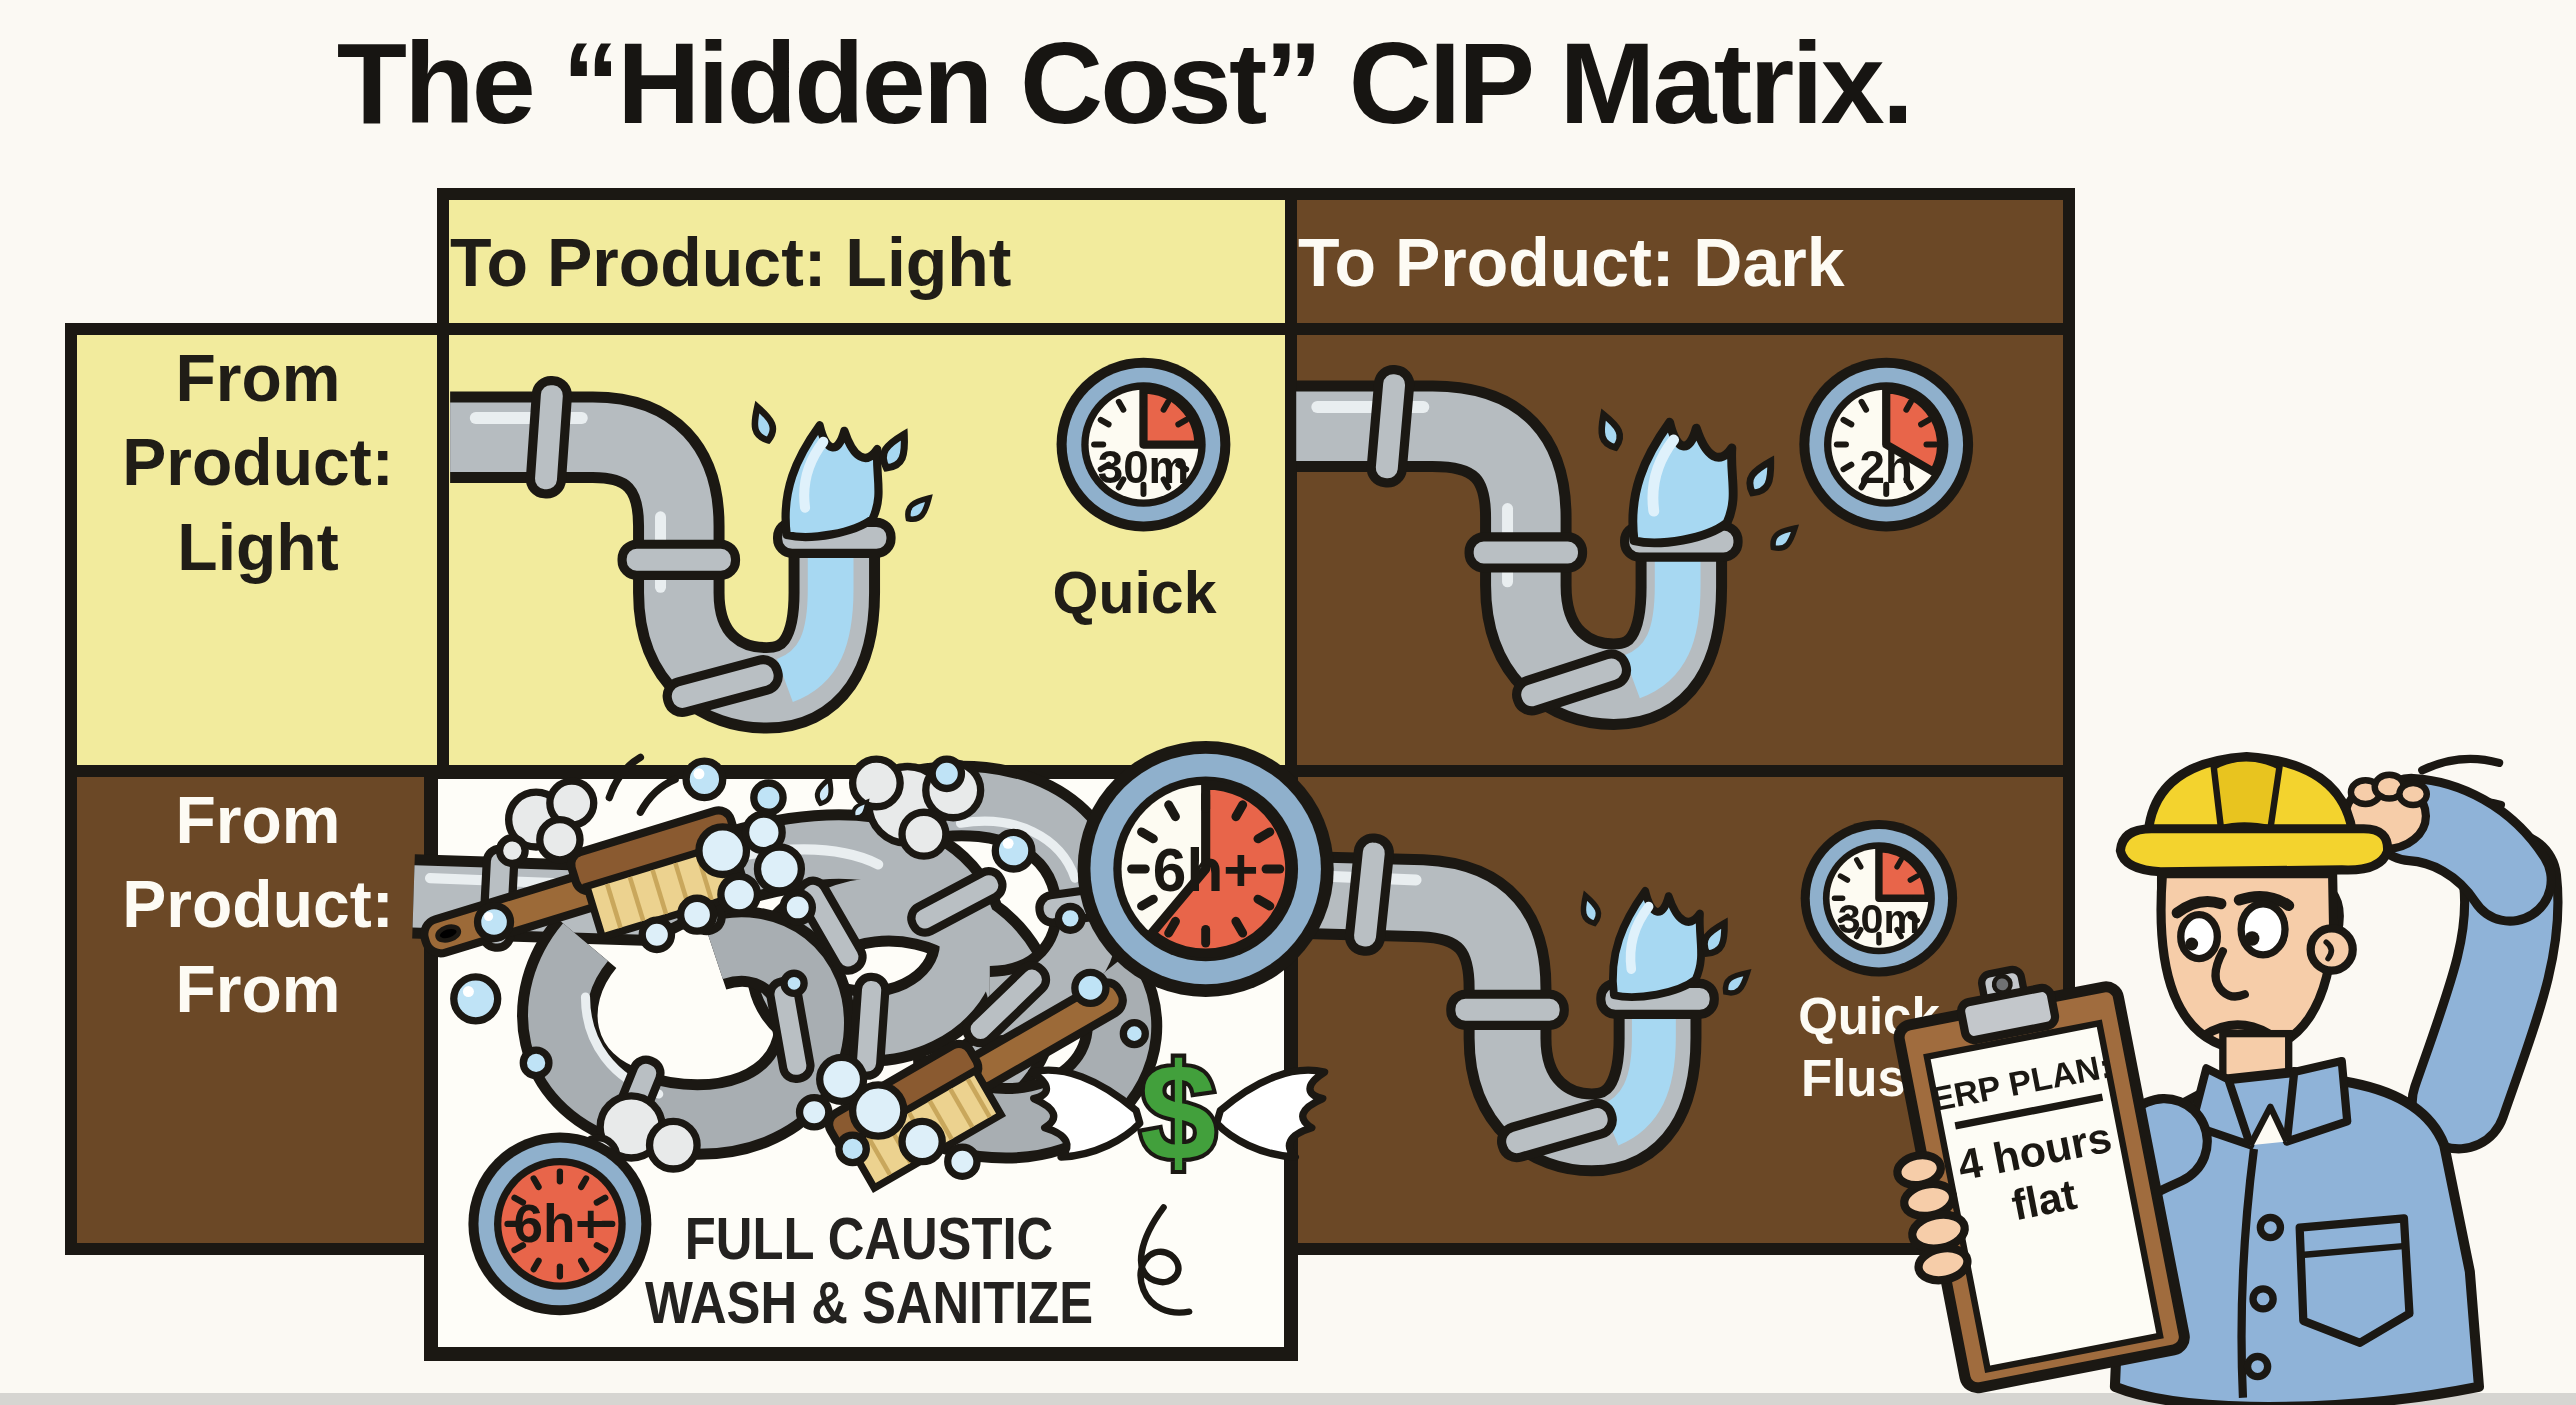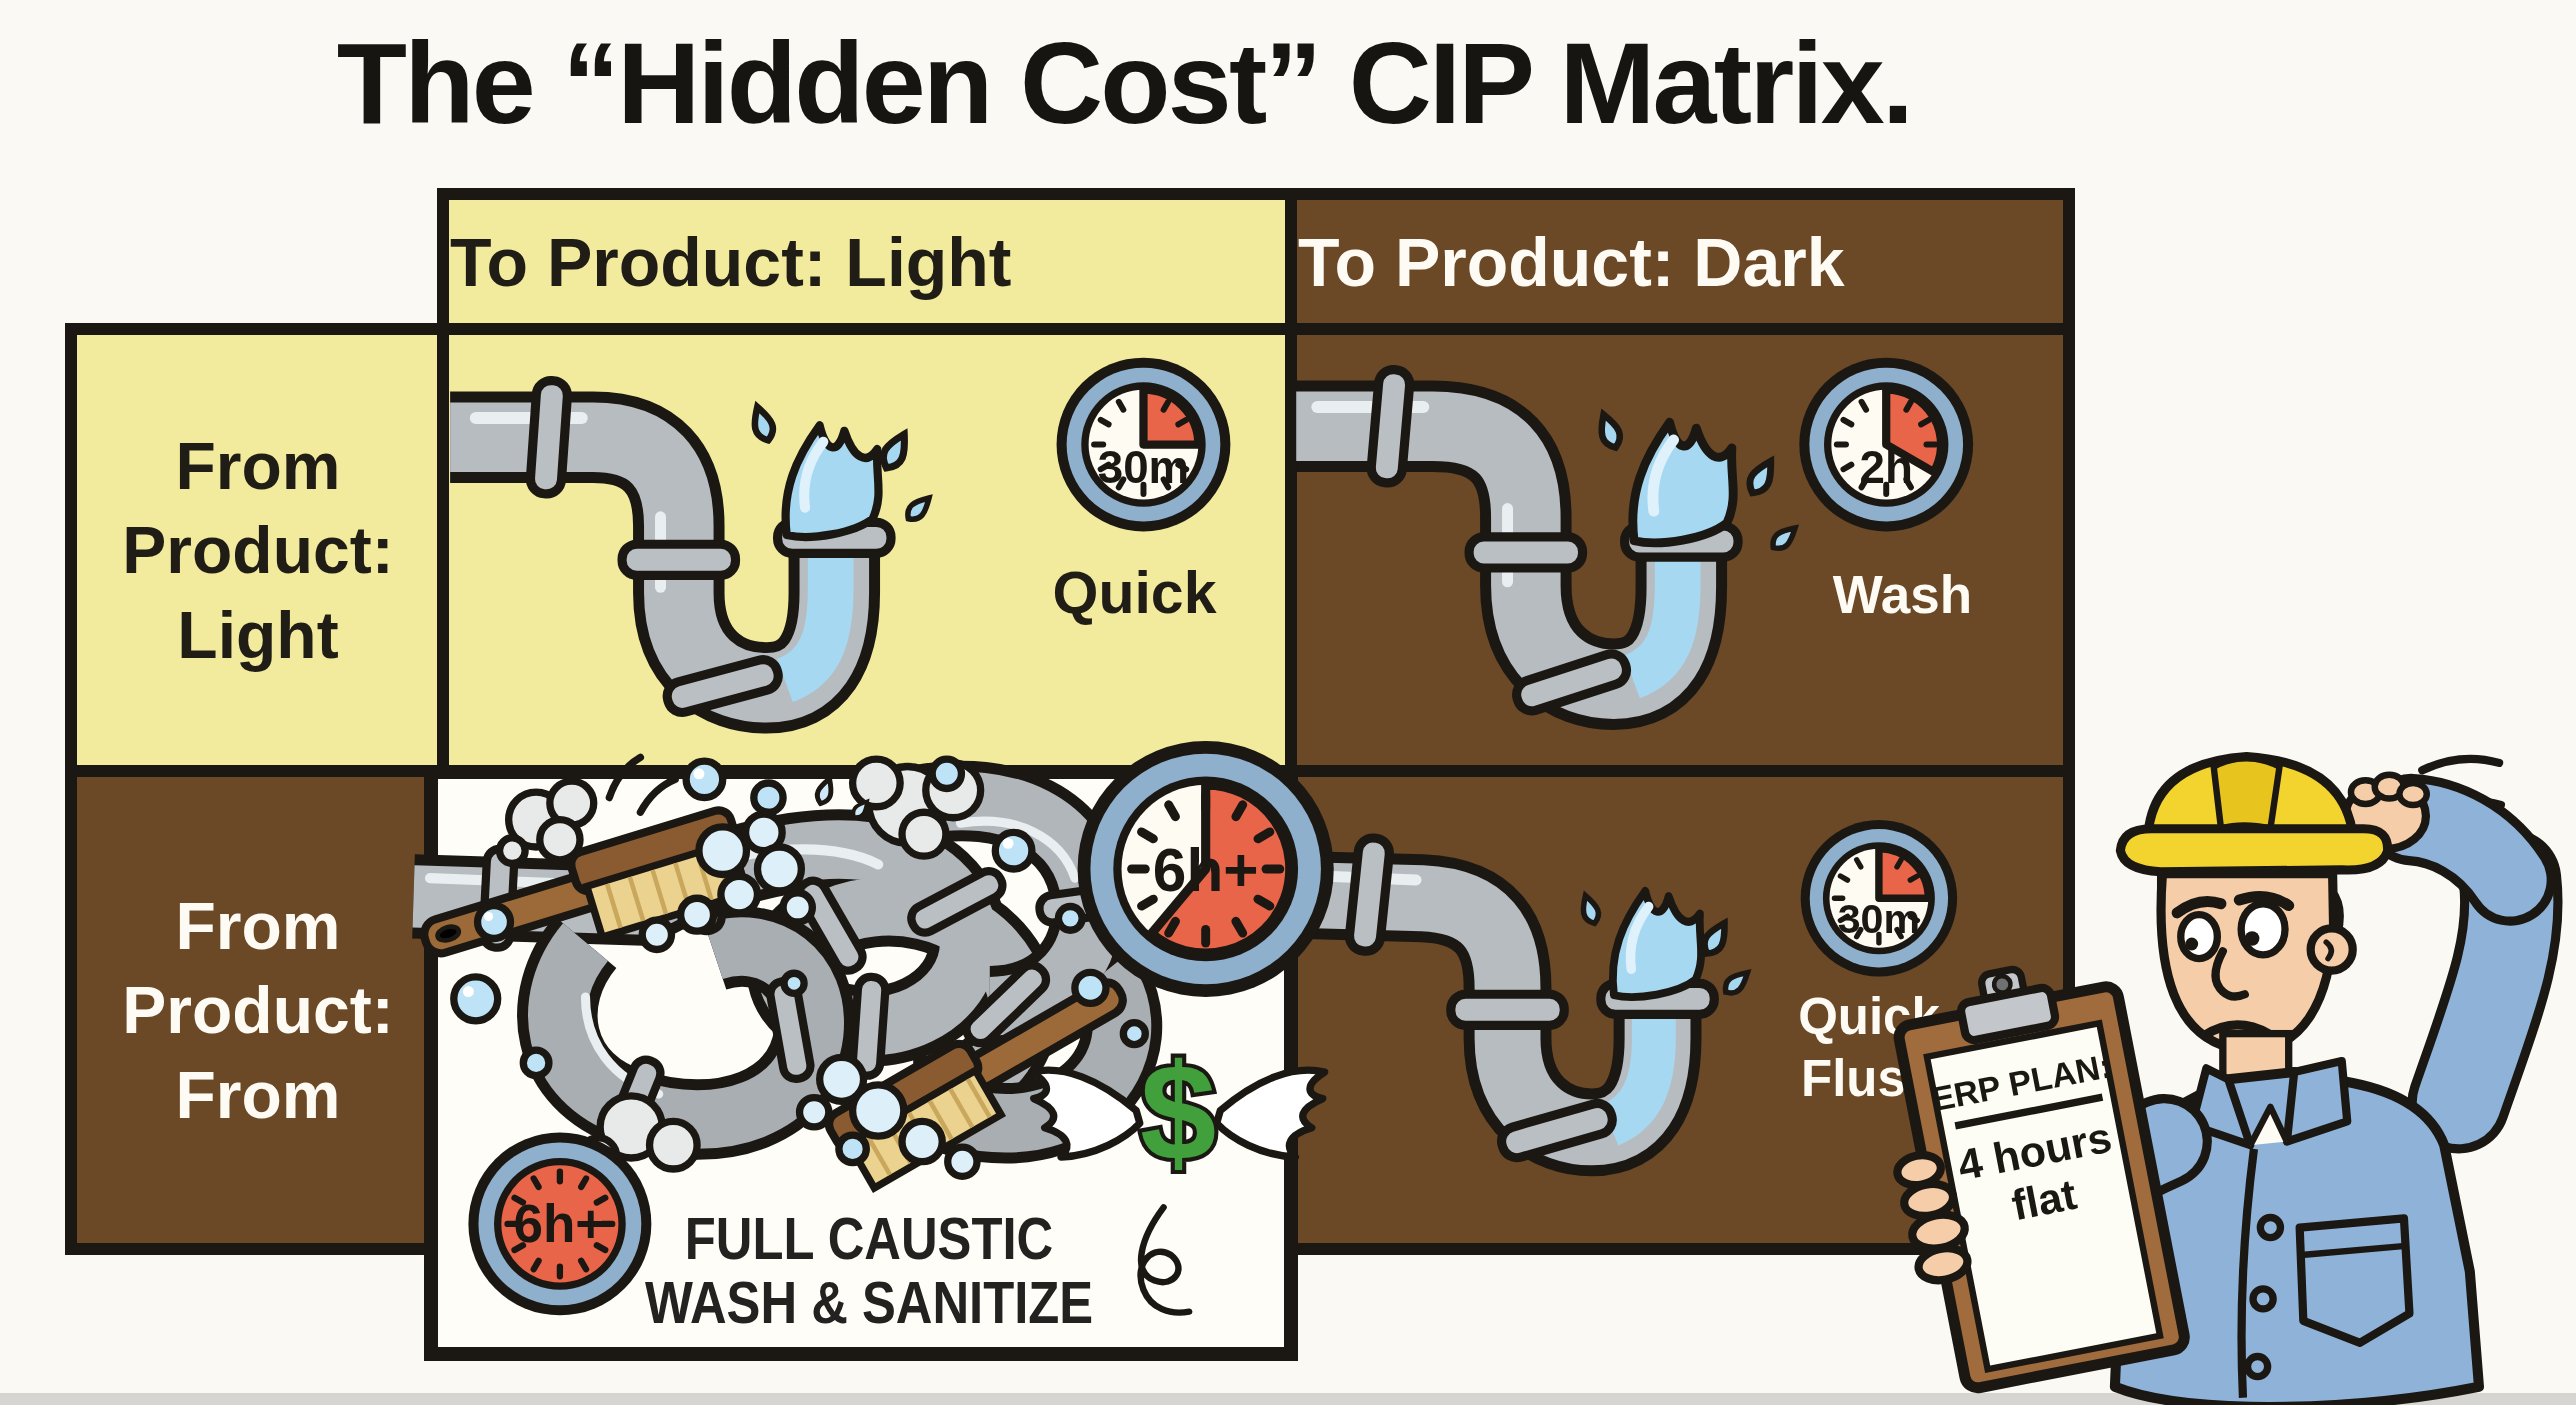--- a/index.html
+++ b/index.html
@@ -17,21 +17,21 @@
   
   .title{
     left:0;top:16.5px;width:2248px;text-align:center;
     font-size:115px;font-weight:bold;letter-spacing:-2.7px;color:#171512;
     z-index:40;
   }
   .hdr{display:flex;align-items:center;justify-content:flex-start;
     font-size:68px;font-weight:bold;z-index:40;}
   .hdr.dark{color:#fdfbf4;}
   .hdr.light{color:#201d17;}
-  .rowhdr{display:flex;flex-direction:column;align-items:center;justify-content:center;
+  .rowhdr{display:flex;flex-direction:column;align-items:center;justify-content:flex-start;
     font-size:66px;font-weight:bold;line-height:1.28;z-index:40;}
   .rowhdr.light{color:#201d17;}
   .rowhdr.dark{color:#fdfbf4;}
   .celllabel{text-align:center;font-weight:bold;z-index:40;position:absolute;}
   .lbl-ll{left:970px;top:558px;width:329px;font-size:59px;line-height:1.22;color:#201d17;}
   .lbl-ld{left:1756px;top:562px;width:293px;font-size:53px;line-height:1.25;color:#fdfbf4;}
   .lbl-dd{left:1732px;top:986px;width:274px;font-size:51px;line-height:1.22;color:#fdfbf4;}
   .lbl-dl{left:494px;top:1208px;width:750px;font-size:59px;line-height:1.08;color:#242220;
     transform:scaleX(.86);transform-origin:center;}
   svg text{font-family:"Liberation Sans","DejaVu Sans",sans-serif;}
@@ -330,21 +330,20 @@
 <div class="rowhdr dark abs" style="left:78px;top:778px;width:360px;height:465px;">
   <div>From</div>
   <div>Product:</div>
   <div>From</div>
 </div>
 
 <div class="celllabel lbl-ll">
   <div>Quick</div>
 </div>
 <div class="celllabel lbl-ld">
-  <div>Wash</div>
 </div>
 <div class="celllabel lbl-dd">
   <div>Quick</div>
   <div>Flush</div>
 </div>
 <div class="celllabel lbl-dl">
   <div>FULL CAUSTIC</div>
   <div>WASH &amp; SANITIZE</div>
 </div>
 

